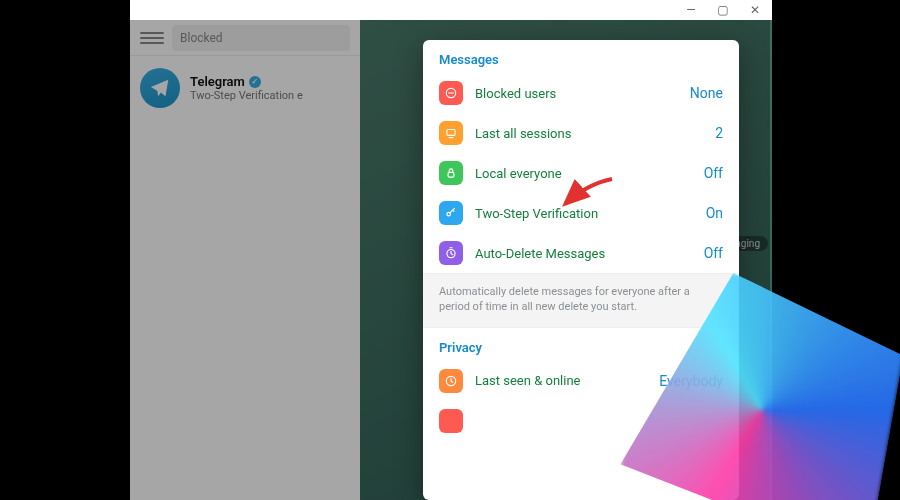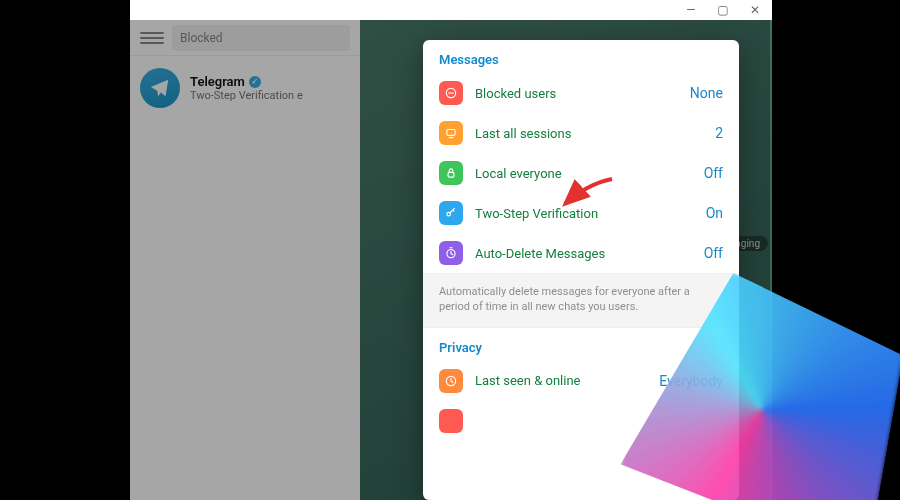--- a/index.html
+++ b/index.html
@@ -184,21 +184,21 @@
         <div class="ricon bg-purple stroke">
           <svg viewBox="0 0 24 24">
               <circle cx="12" cy="13" r="7"></circle>
               <path d="M12 9v4l3 2M10 3h4"></path>
             </svg>
         </div>
         <div class="rlabel">Auto-Delete Messages</div>
         <div class="rvalue">Off</div>
       </div>
 
-      <div class="section-desc">Automatically delete messages for everyone after a period of time in all new chats you users.</div>
+      <div class="section-desc">Automatically delete messages for everyone after a period of time in all new delete you start.</div>
 
       <div class="section-head">Privacy</div>
 
 
       <div class="row">
         <div class="ricon bg-orange2 stroke">
           <svg viewBox="0 0 24 24">
               <circle cx="12" cy="12" r="8"></circle>
               <path d="M12 8v4l3 2"></path>
             </svg>

